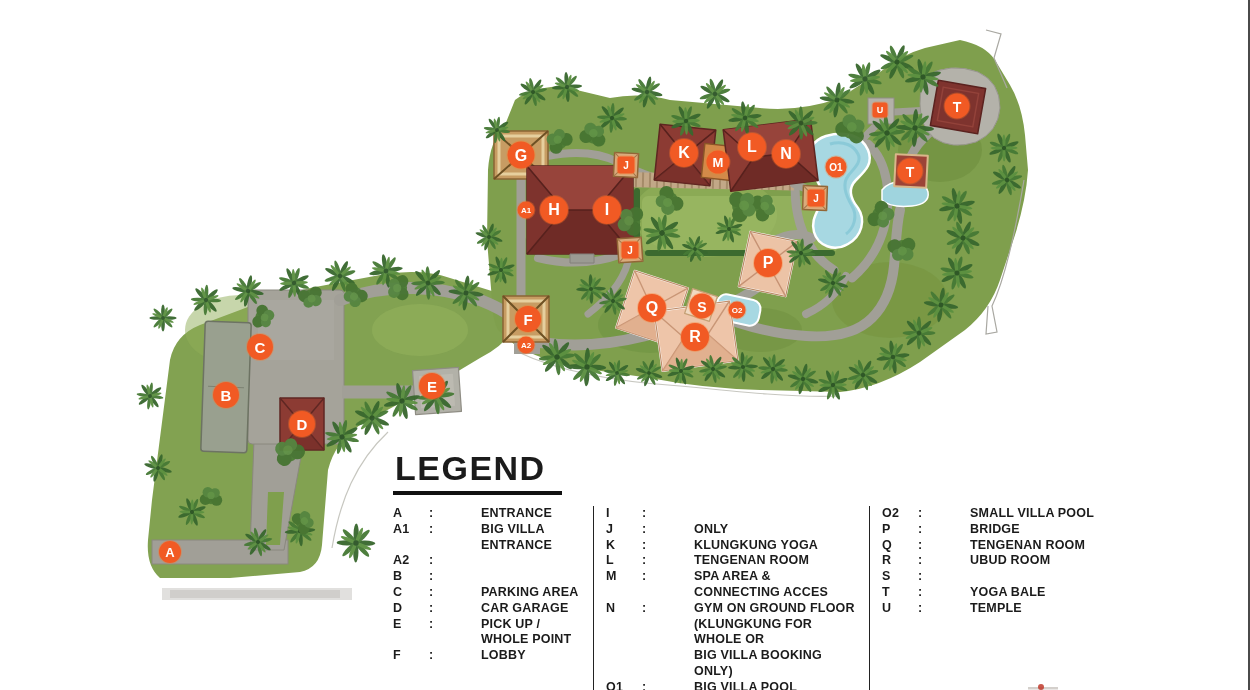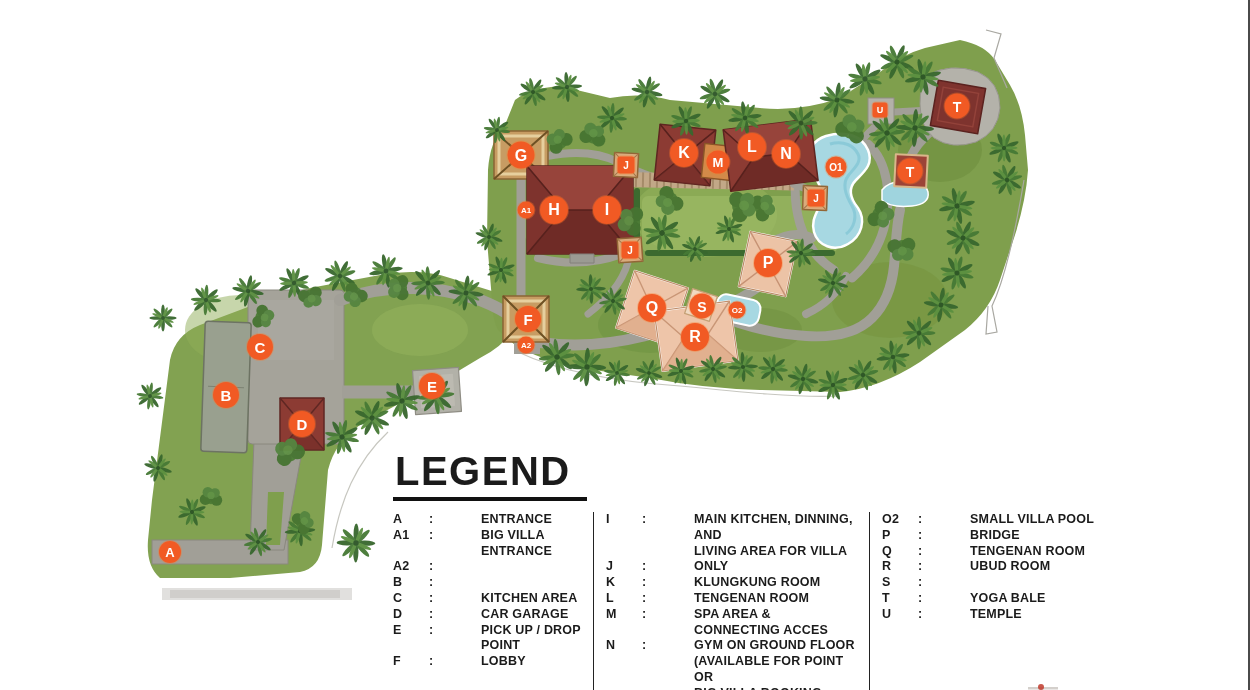--- a/index.html
+++ b/index.html
@@ -11,21 +11,21 @@
   
   .marker-layer{position:absolute;inset:0;}
   .marker{position:absolute;transform:translate(-50%,-50%);
     color:#fff;font-weight:700;display:flex;align-items:center;justify-content:center;
     border-radius:50%;letter-spacing:0;line-height:1;
     box-shadow:0 0 0 1px rgba(255,120,40,.35);}
   .marker.square{border-radius:3px;}
 
   
   .legend{position:absolute;left:393px;top:449px;color:#1b1b1b;}
-  .legend-title{font-size:40px;font-weight:700;letter-spacing:1.5px;
+  .legend-title{font-size:34px;font-weight:700;letter-spacing:1.5px;
     border-bottom:4px solid #111;padding:0 16px 3px 2px;width:fit-content;}
   .legend-cols{display:flex;margin-top:11px;align-items:stretch;}
   .legend-col{min-height:158px;}
   .legend-col.c1{width:188px;padding-right:12px;border-right:1.6px solid #222;}
   .legend-col.c2{width:251px;padding-left:12px;padding-right:12px;border-right:1.6px solid #222;}
   .legend-col.c3{width:230px;padding-left:12px;}
   .legend-row{display:grid;grid-template-columns:36px 13px auto;
     font-size:12.5px;font-weight:700;line-height:15.8px;letter-spacing:.2px;}
   .legend-row .desc{white-space:pre-line;padding-left:39px;}
 
@@ -400,70 +400,68 @@
             <span class="key">A2</span>
             <span class="colon">:</span>
           </div>
           <div class="legend-row">
             <span class="key">B</span>
             <span class="colon">:</span>
           </div>
           <div class="legend-row">
             <span class="key">C</span>
             <span class="colon">:</span>
-            <span class="desc">KITCHEN AREA</span>
+            <span class="desc">PARKING AREA</span>
           </div>
           <div class="legend-row">
             <span class="key">D</span>
             <span class="colon">:</span>
             <span class="desc">CAR GARAGE</span>
           </div>
           <div class="legend-row">
             <span class="key">E</span>
             <span class="colon">:</span>
-            <span class="desc">PICK UP / DROP POINT</span>
+            <span class="desc">PICK UP / WHOLE POINT</span>
           </div>
           <div class="legend-row">
             <span class="key">F</span>
             <span class="colon">:</span>
             <span class="desc">LOBBY</span>
           </div>
         </div>
       <div class="legend-col c2">
           <div class="legend-row">
             <span class="key">I</span>
             <span class="colon">:</span>
-            <span class="desc">MAIN KITCHEN, DINNING, AND
-LIVING AREA FOR VILLA</span>
           </div>
           <div class="legend-row">
             <span class="key">J</span>
             <span class="colon">:</span>
             <span class="desc">ONLY</span>
           </div>
           <div class="legend-row">
             <span class="key">K</span>
             <span class="colon">:</span>
-            <span class="desc">KLUNGKUNG ROOM</span>
+            <span class="desc">KLUNGKUNG YOGA</span>
           </div>
           <div class="legend-row">
             <span class="key">L</span>
             <span class="colon">:</span>
             <span class="desc">TENGENAN ROOM</span>
           </div>
           <div class="legend-row">
             <span class="key">M</span>
             <span class="colon">:</span>
             <span class="desc">SPA AREA &amp; CONNECTING ACCES</span>
           </div>
           <div class="legend-row">
             <span class="key">N</span>
             <span class="colon">:</span>
             <span class="desc">GYM ON GROUND FLOOR
-(AVAILABLE FOR POINT OR
+(KLUNGKUNG FOR WHOLE OR
 BIG VILLA BOOKING ONLY)</span>
           </div>
           <div class="legend-row">
             <span class="key">O1</span>
             <span class="colon">:</span>
             <span class="desc">BIG VILLA POOL</span>
           </div>
         </div>
       <div class="legend-col c3">
           <div class="legend-row">

